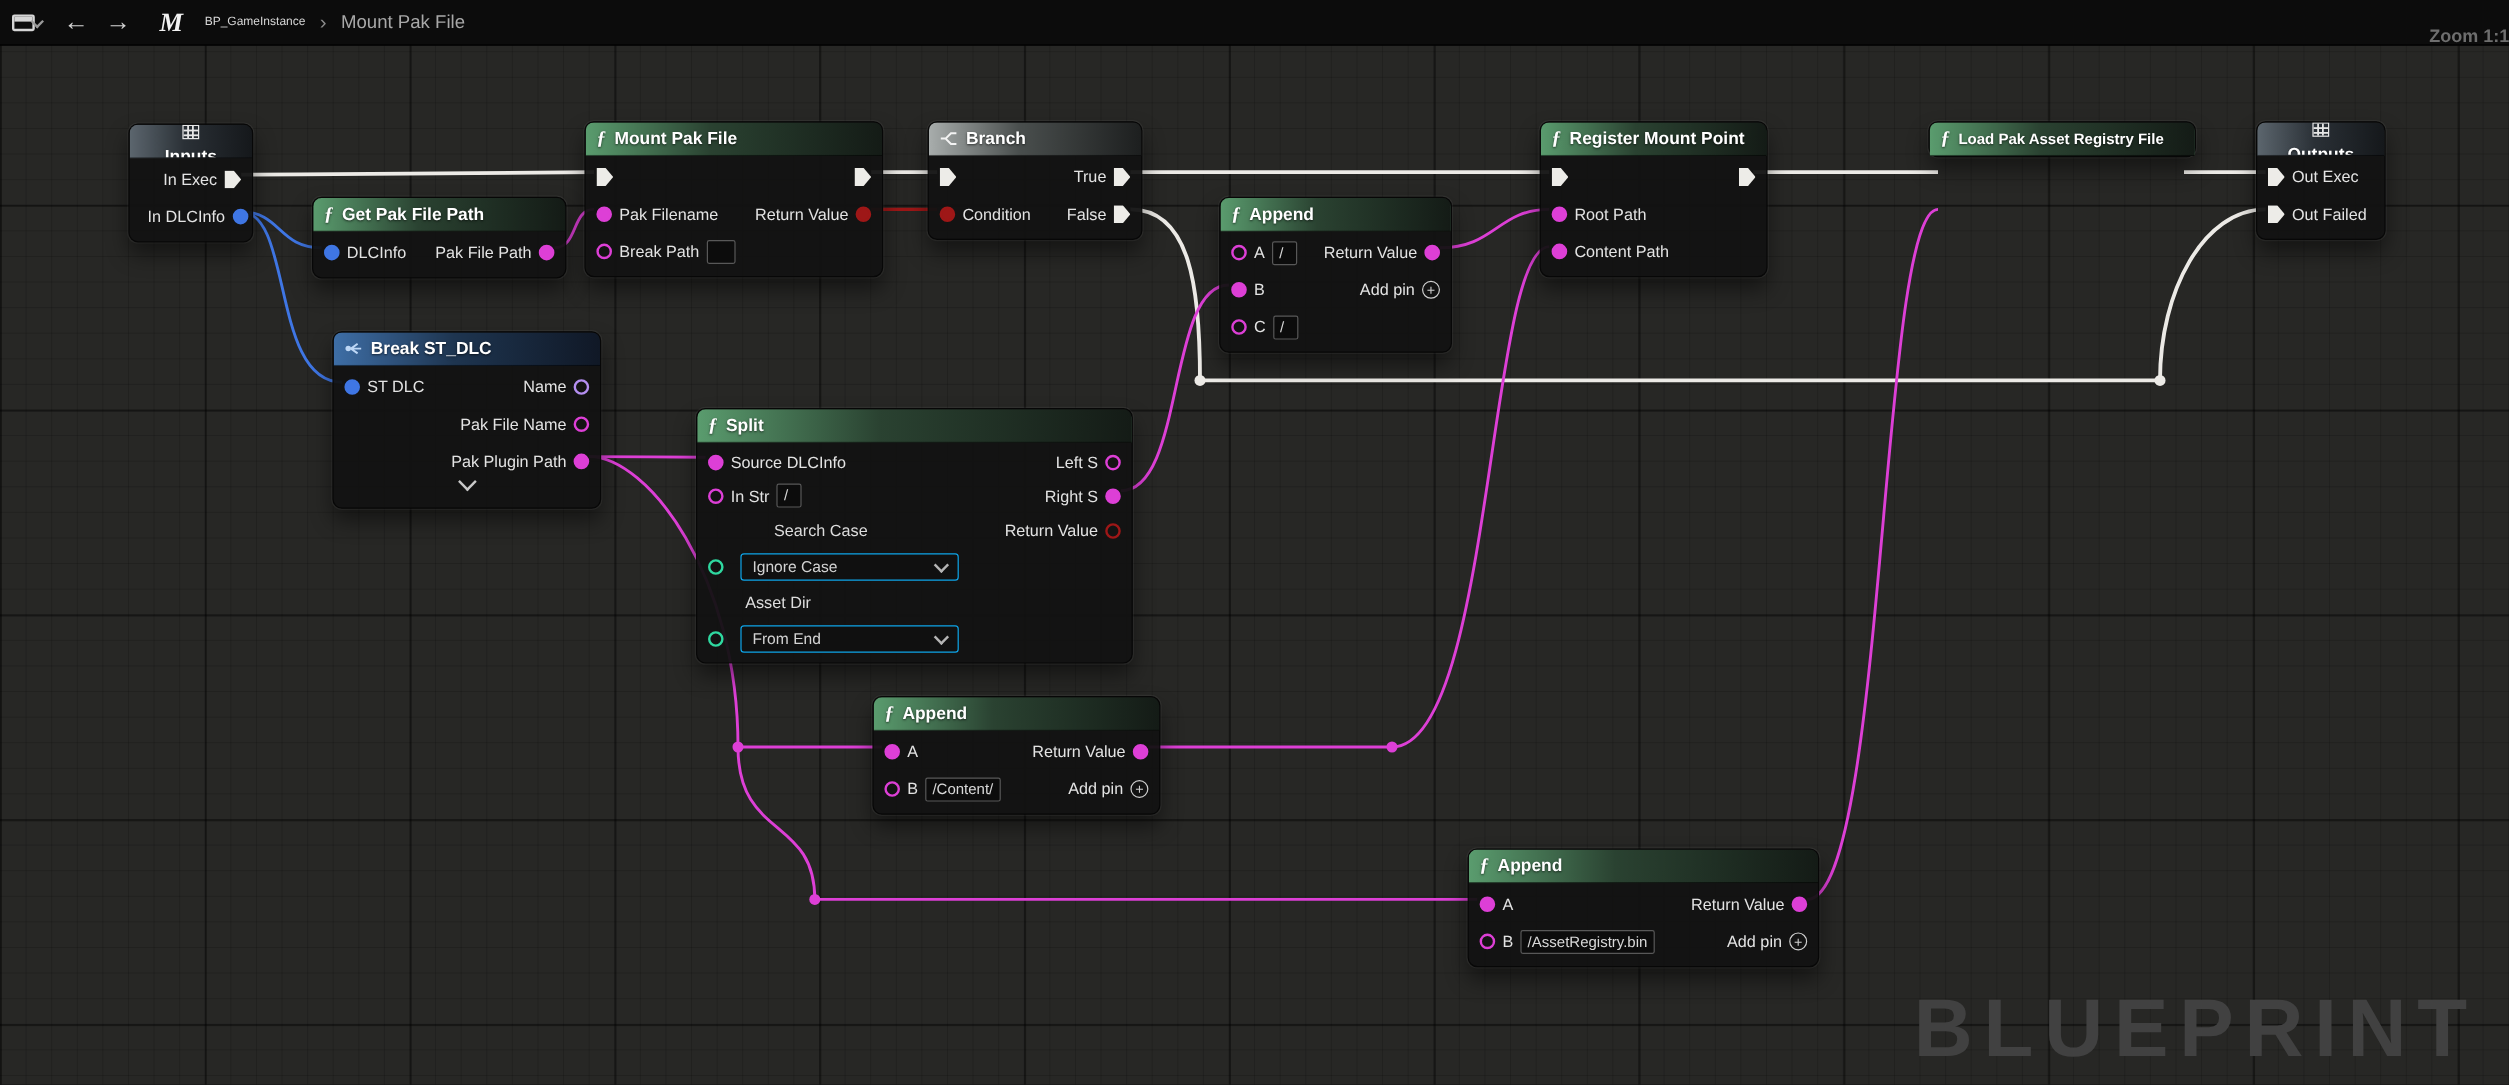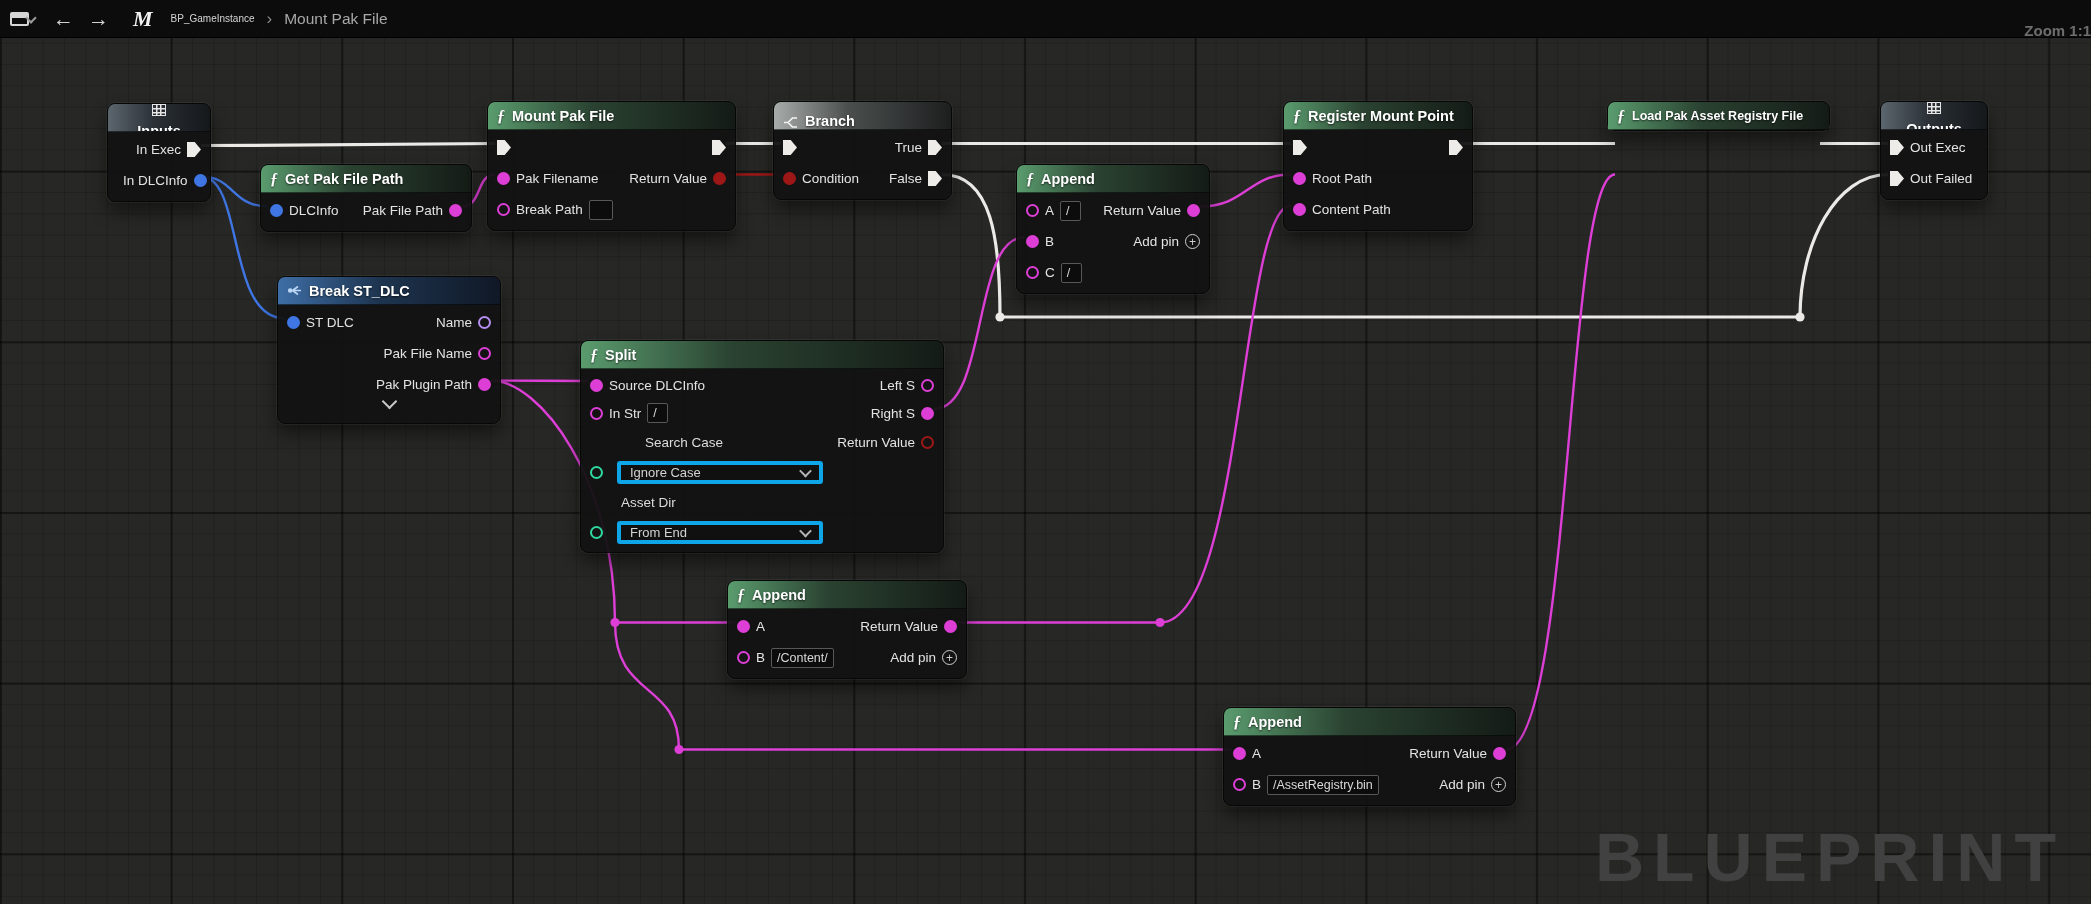--- a/index.html
+++ b/index.html
@@ -28,41 +28,41 @@
   
   .node{position:absolute;z-index:3;background:rgba(18,18,18,.95);
     border:1px solid #070707;border-radius:8px;
     box-shadow:0 0 0 1px rgba(255,255,255,.05),0 10px 18px rgba(0,0,0,.45);}
   .hdr{height:27px;display:flex;align-items:center;gap:7px;padding:0 9px;
     border-radius:7px 7px 0 0;color:#fff;font-weight:bold;font-size:14.5px;
     text-shadow:0 1px 2px rgba(0,0,0,.65);border-bottom:1px solid rgba(0,0,0,.55);
     white-space:nowrap;overflow:hidden;}
   .hdr-fn{background:linear-gradient(90deg,#5a9c6e 0%,#2a4231 42%,#141b16 100%);}
   .hdr-io{background:linear-gradient(90deg,#5c666e 0%,#2a3036 45%,#15181b 100%);flex-direction:column;}
-  .hdr-branch{background:linear-gradient(90deg,#a8adac 0%,#4a4f4e 42%,#1d1f1f 100%);align-items:flex-end;}
+  .hdr-branch{background:linear-gradient(90deg,#a8adac 0%,#4a4f4e 42%,#1d1f1f 100%);}
   .hdr-break{background:linear-gradient(90deg,#3e6ea6 0%,#1e3550 45%,#101826 100%);}
   .hdr-sm{font-size:12.5px;}
   .rows{padding:2px 0 5px;}
   .row{height:31px;display:flex;align-items:center;gap:6px;padding:0 9px;
     font-size:13.5px;color:#e3e3e3;white-space:nowrap;}
   .sp{flex:1;}
 
   
   .exec{width:14px;height:15px;flex:none;background:#edece8;
     clip-path:polygon(0 0,55% 0,100% 50%,55% 100%,0 100%);}
   .circ{width:13px;height:13px;flex:none;box-sizing:border-box;border-radius:50%;
     border:2.5px solid var(--c);}
   .circ.filled{background:var(--c);}
 
   
   .field{background:#0c0c0c;border:1px solid #585858;border-radius:2px;
     padding:0 5px;font-size:12.5px;color:#d8d8d8;min-width:9px;height:18px;
     line-height:18px;display:inline-block;}
-  .dd{display:flex;align-items:center;justify-content:space-between;width:206px;
-    height:23px;box-sizing:border-box;background:#101010;border:4px solid #0ea5e9;
+  .dd{display:flex;align-items:center;justify-content:space-between;width:182px;
+    height:23px;box-sizing:border-box;background:#101010;border:1px solid #0ea5e9;
     border-radius:3px;padding:0 9px;font-size:13px;color:#d2d2d2;margin-left:8px;}
   .chev{width:7px;height:7px;border-right:2px solid #b5b5b5;border-bottom:2px solid #b5b5b5;
     transform:rotate(45deg) translate(-1px,-1px);flex:none;}
   .chev-lg{width:9px;height:9px;border-right:2.2px solid #c9c9c9;border-bottom:2.2px solid #c9c9c9;
     transform:rotate(45deg);margin:-4px auto 0;}
   .addpin{display:flex;align-items:center;gap:6px;color:#e3e3e3;}
   .plus{width:15px;height:15px;border-radius:50%;border:1.6px solid #cfcfcf;flex:none;
     display:flex;align-items:center;justify-content:center;font-size:12px;color:#cfcfcf;
     box-sizing:border-box;line-height:1;}
 

